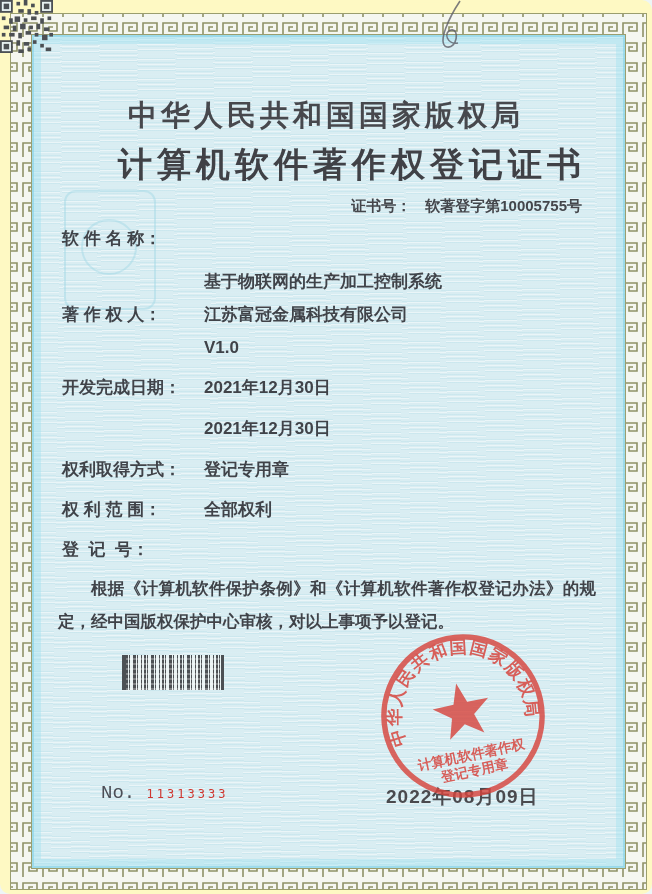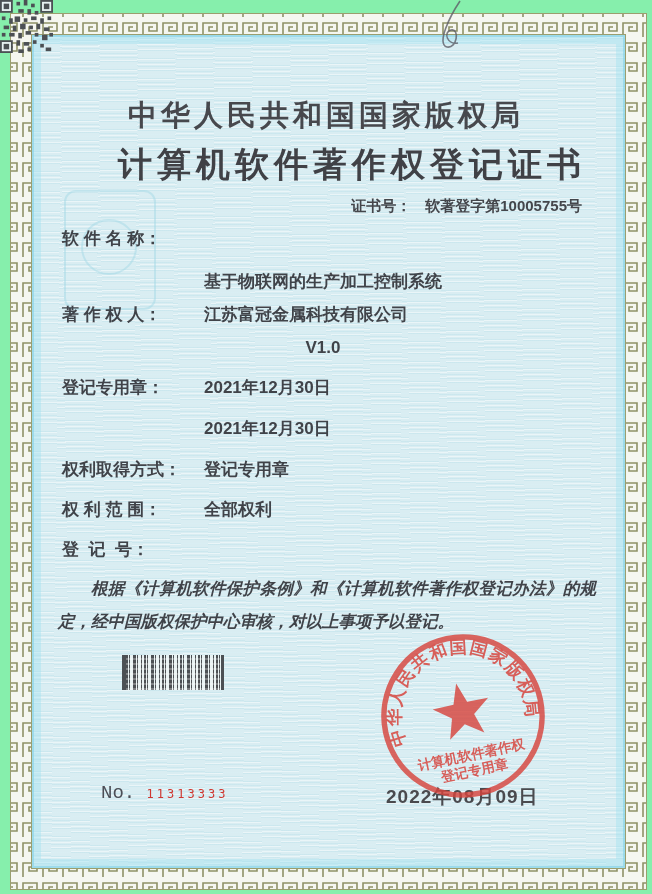--- a/index.html
+++ b/index.html
@@ -3,21 +3,22 @@
 <meta charset="utf-8">
 <style>
   html,body{margin:0;padding:0;}
   body{
     width:652px;height:894px;overflow:hidden;
     background:#eef5f6;
     font-family:"Liberation Sans","DejaVu Sans",sans-serif;
   }
   .page{
     position:relative;width:652px;height:894px;
-    background:#86efac;
+    background:#fef9c3;
+    border-radius:10px;
   }
   
   .inner{
     position:absolute;left:32px;top:35px;width:593px;height:833px;
     background:
       repeating-linear-gradient(1.5deg, rgba(150,210,225,0.20) 0 1px, rgba(0,0,0,0) 1px 4px),
       repeating-linear-gradient(-1.5deg, rgba(255,255,255,0.45) 0 1px, rgba(0,0,0,0) 1px 5px),
       #d9edf2;
     box-shadow: inset 0 0 0 2px rgba(126,208,230,0.55),
                 inset 0 0 0 9px rgba(158,226,241,0.40);
@@ -35,25 +36,25 @@
     font-family:"Liberation Serif","DejaVu Serif",serif;
     font-size:34px;font-weight:bold;letter-spacing:5px;color:#404146;padding-left:26px;
   }
   .cert-no{
     right:70px;top:197px;font-size:15px;font-weight:bold;color:#44464b;
     white-space:pre;
   }
   .cert-no .gap{display:inline-block;width:14px;}
   .row-label{left:62px;font-size:17px;font-weight:bold;white-space:pre;color:#404349;}
   .row-value{left:204px;font-size:17px;font-weight:bold;white-space:pre;color:#404349;}
-  .name-block{line-height:22px;text-align:center;}
+  .name-block{line-height:22px;}
   .statement{
     left:58px;top:572px;width:538px;
     font-size:16.5px;font-weight:bold;line-height:33px;
-    text-align:justify;text-indent:2em;color:#404349;font-style:italic;
+    text-align:justify;text-indent:2em;color:#404349;
   }
   
   .barcode{
     left:122px;top:655px;width:95px;height:35px;
     background:
       repeating-linear-gradient(0deg, rgba(255,255,255,0.28) 0 2px, rgba(0,0,0,0) 2px 5px),
       repeating-linear-gradient(90deg,
         #4c5054 0 2px, #e8f2f3 2px 3px, #4c5054 3px 4px, #e8f2f3 4px 7px,
         #4c5054 7px 10px, #e8f2f3 10px 11px, #4c5054 11px 12px, #e8f2f3 12px 15px,
         #4c5054 15px 16px, #e8f2f3 16px 18px);
@@ -132,21 +133,21 @@
 
   <div class="abs row-label" style="top:227px">软 件 名 称：</div>
   <div class="abs row-value name-block" style="top:227px">
     <div>基于物联网的生产加工控制系统</div>
     <div>V1.0</div>
   </div>
 
   <div class="abs row-label" style="top:303px">著 作 权 人：</div>
   <div class="abs row-value" style="top:303px">江苏富冠金属科技有限公司</div>
 
-  <div class="abs row-label" style="top:376px">登记专用章：</div>
+  <div class="abs row-label" style="top:376px">开发完成日期：</div>
   <div class="abs row-value" style="top:376px">2021年12月30日</div>
 
   <div class="abs row-value" style="top:417px">2021年12月30日</div>
 
   <div class="abs row-label" style="top:458px">权利取得方式：</div>
   <div class="abs row-value" style="top:458px">登记专用章</div>
 
   <div class="abs row-label" style="top:498px">权 利 范 围：</div>
   <div class="abs row-value" style="top:498px">全部权利</div>
 

